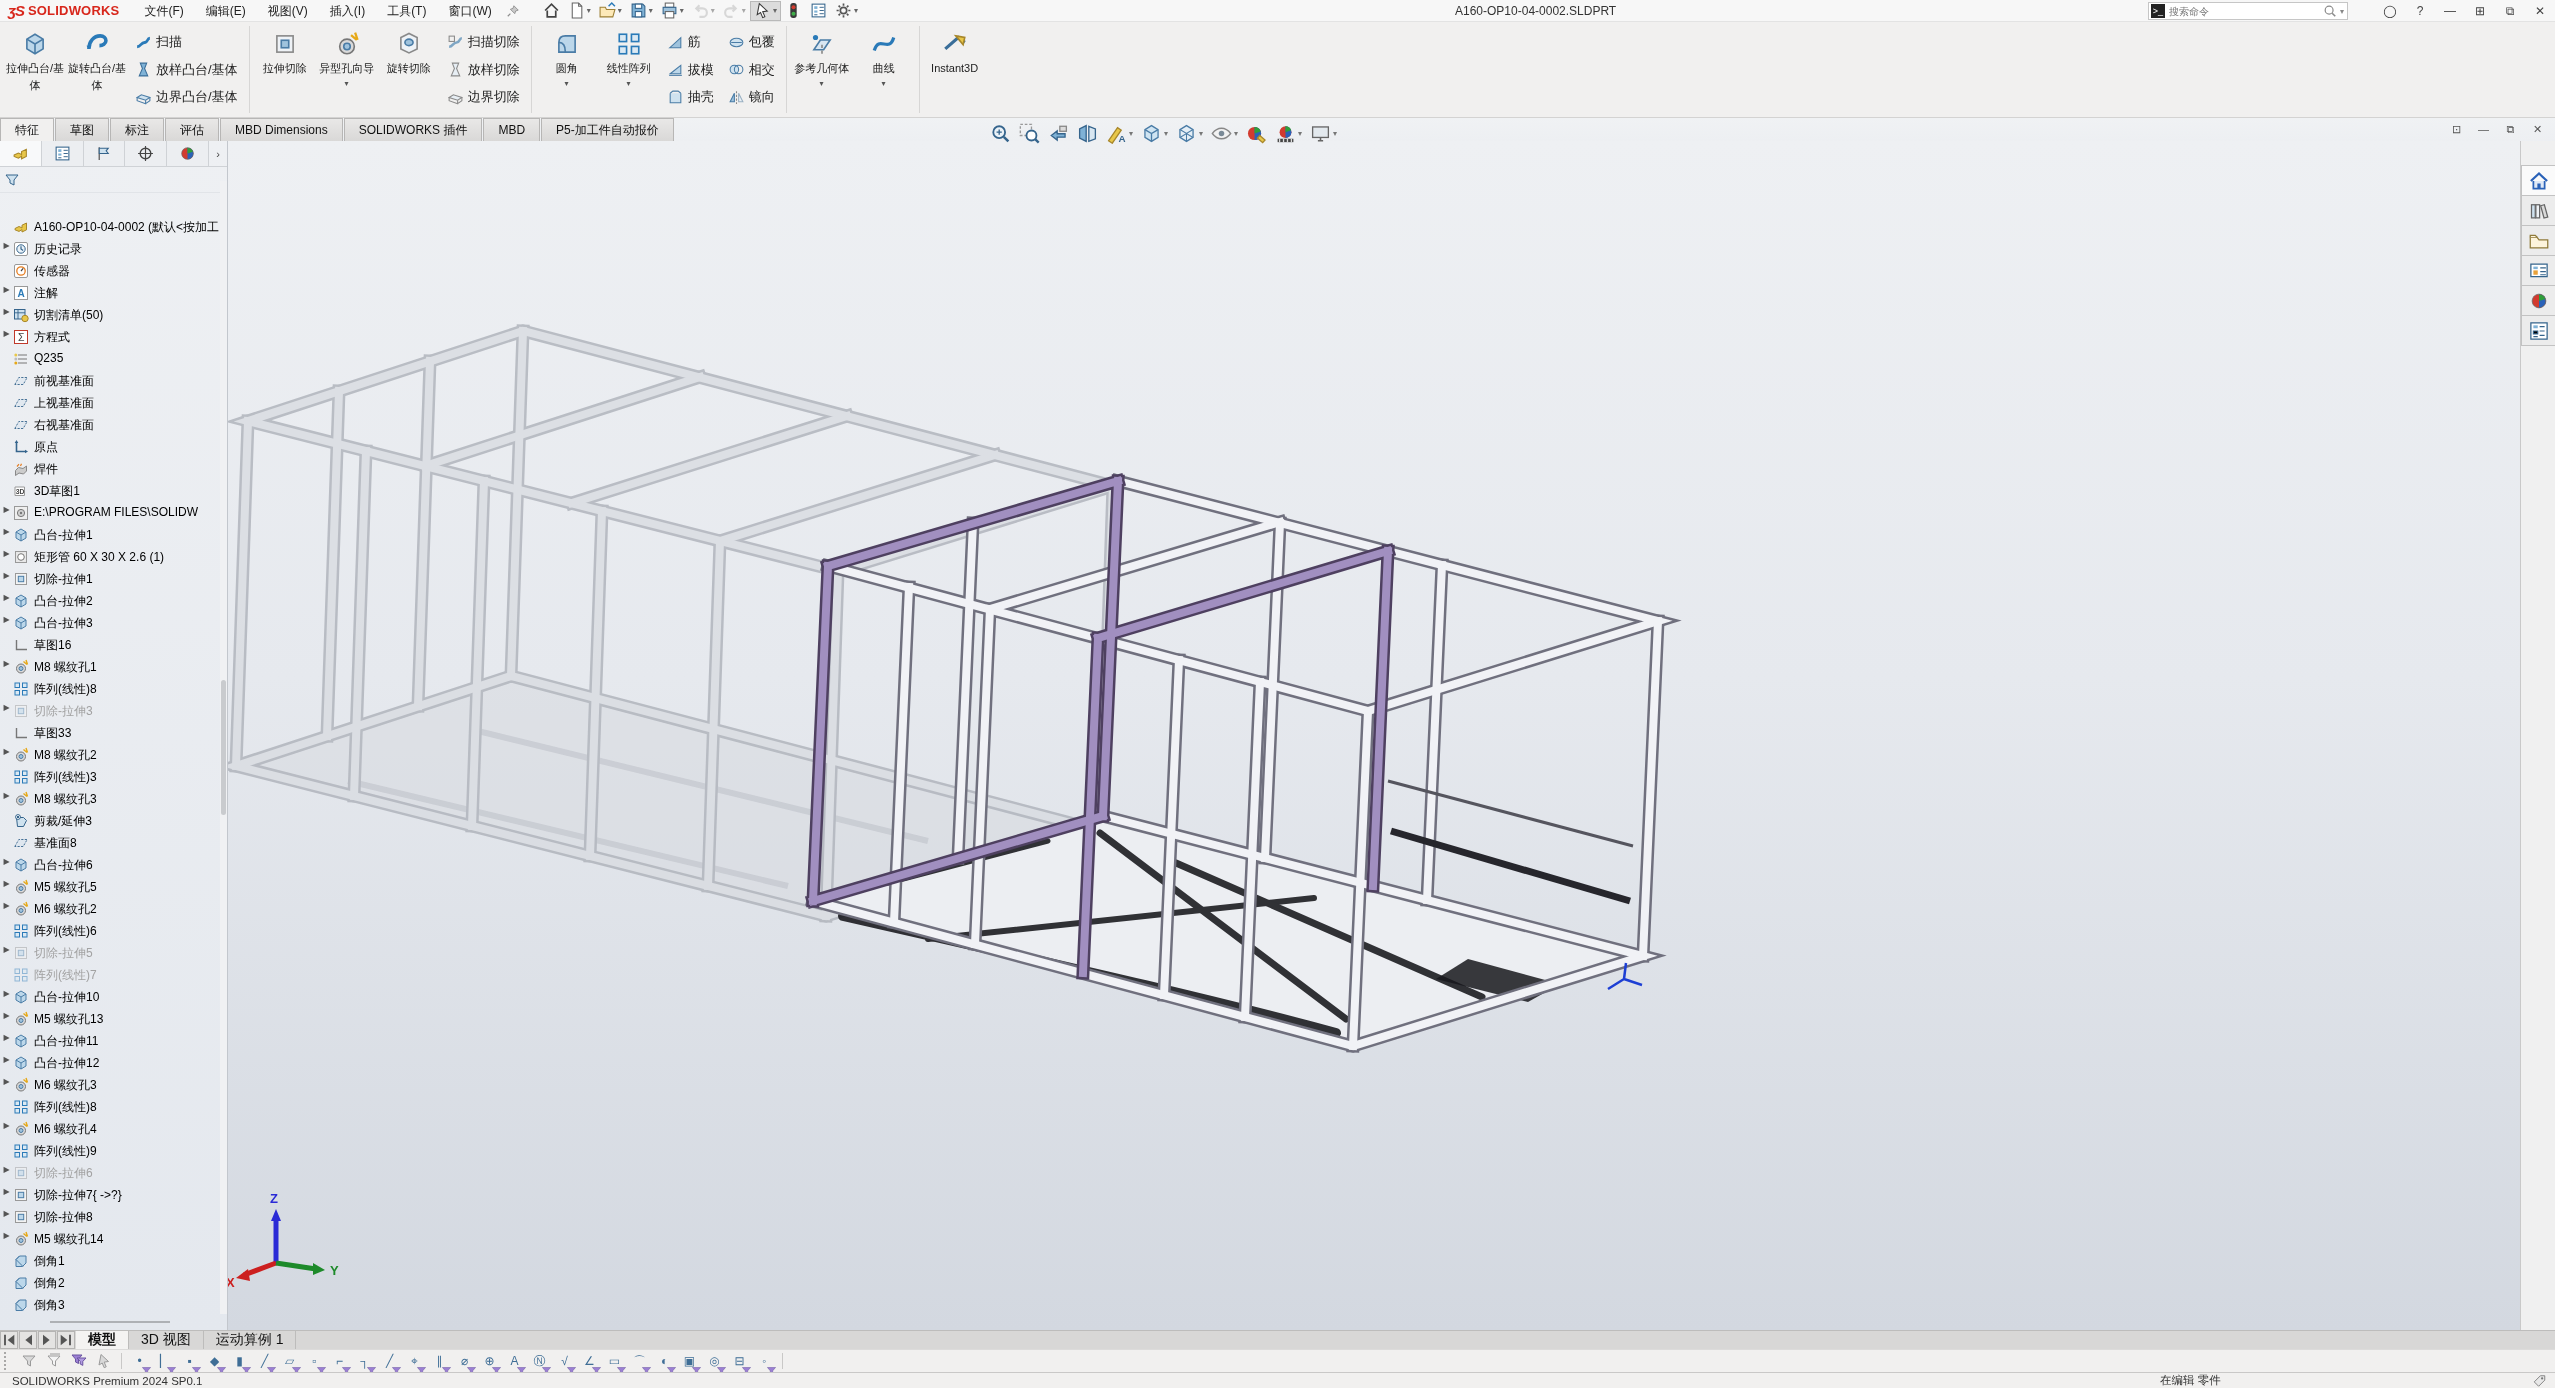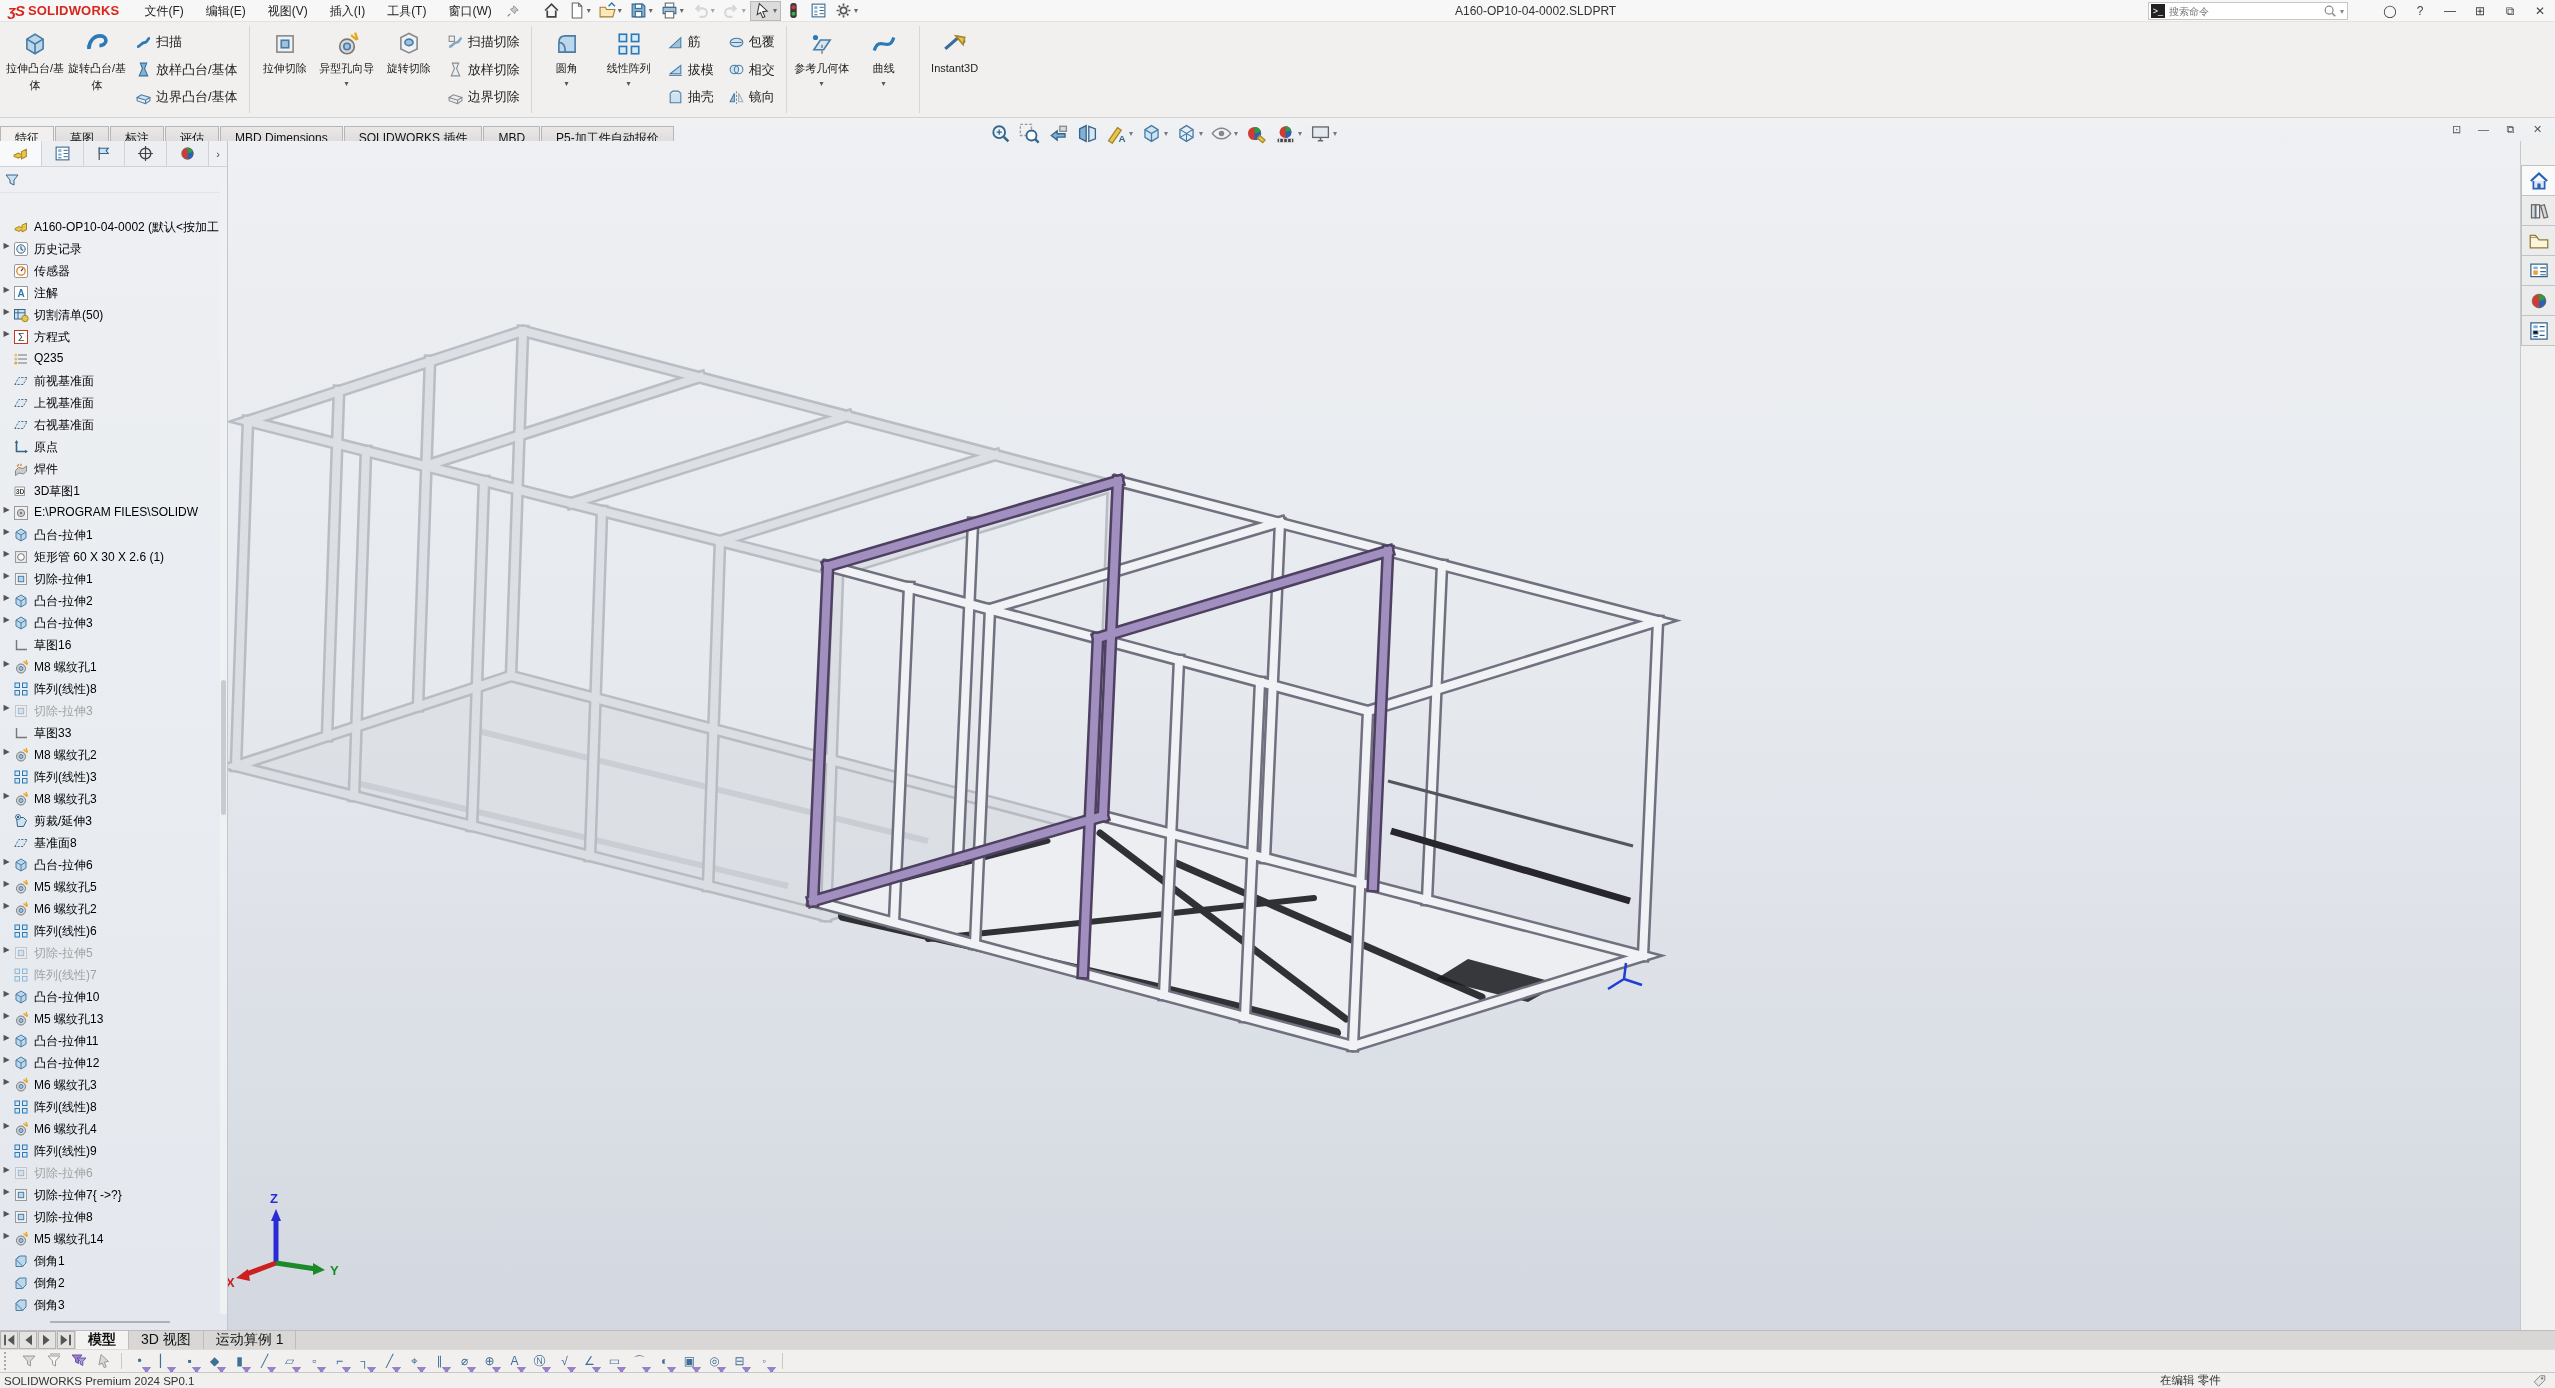--- a/index.html
+++ b/index.html
@@ -37,21 +37,21 @@
   .bigbtn .lbl { font-size:11px; color:#222; text-align:center; line-height:17px; margin-top:3px; width:60px; }
   .bigbtn .caret { font-size:8px; color:#555; margin-top:2px; }
   .stack { display:flex; flex-direction:column; justify-content:space-between; padding:5px 2px; }
   .smallbtn { display:flex; align-items:center; height:26px; padding:0 4px; border:1px solid transparent; }
   .smallbtn .ic { width:17px; height:17px; margin-right:4px; }
   .smallbtn .lbl { font-size:13px; color:#222; white-space:nowrap; }
 
   
   .tabrow { position:absolute; left:0; top:118px; width:2555px; height:23px; background:linear-gradient(#f0f2f4,#edeff2); display:flex; align-items:flex-end; }
   .rtabs { display:flex; height:23px; }
-  .rtab { font-size:12px; color:#111; padding:0 14px; height:23px; line-height:22px; background:linear-gradient(#e9e8e7,#d9d8d7); border:1px solid #b7b6b5; border-bottom:none; margin-right:1px;margin-top:8px; }
+  .rtab { font-size:12px; color:#111; padding:0 14px; height:23px; line-height:22px; background:linear-gradient(#e9e8e7,#d9d8d7); border:1px solid #b7b6b5; border-bottom:none; margin-right:1px; }
   .rtab.active { background:#f1f0ef; }
   .docctl { position:absolute; right:4px; top:1px; display:flex; }
   .docbtn { width:27px; height:20px; display:flex; align-items:center; justify-content:center; color:#555; font-size:11px; }
 
   
   .main { position:absolute; left:0; top:141px; width:2555px; height:1189px; }
   .viewport { position:absolute; left:228px; top:0; width:2292px; height:1189px; background:linear-gradient(180deg,#eef0f3 0%,#e6e9ee 45%,#d3d8e0 100%); }
   .viewport svg.scene { position:absolute; left:0; top:0; }
 
   
@@ -97,21 +97,21 @@
   .filterbar { position:absolute; left:0; top:1349px; width:2555px; height:23px; background:#f1f0ef; border-top:1px solid #dcdbda; display:flex; align-items:center; }
   .grip { width:8px; height:18px; margin:0 4px; border-left:2px dotted #a9a8a7; }
   .fbtn { position:relative; width:25px; height:21px; display:flex; align-items:center; justify-content:center; }
   .fbtn .base { font-size:12px; color:#3f6e96; line-height:1; }
   .fbtn .ic { width:16px; height:16px; }
   .fbtn .funnel { position:absolute; right:1px; bottom:1px; width:9px; height:9px; }
   .fsep { width:1px; height:16px; background:#c9c8c7; margin:0 5px; }
 
   
   .statusbar { position:absolute; left:0; top:1372px; width:2555px; height:16px; background:#f1f0ef; border-top:1px solid #c9c8c7; font-size:11.5px; color:#333; display:flex; align-items:center; }
-  .status-left { padding-left:4px;text-align:center; }
+  .status-left { padding-left:12px;text-align:center; }
   .status-mode { position:absolute; left:2160px; }
   .status-custom { position:absolute; left:2405px; display:flex; align-items:center; gap:14px;margin-top:32px; }
   .status-custom .up { font-size:8px; color:#555; }
   .status-tag { position:absolute; left:2532px; width:15px; height:14px; }
 
   .ic svg { width:100%; height:100%; display:block; }
 </style>
 </head>
 <body>
 

